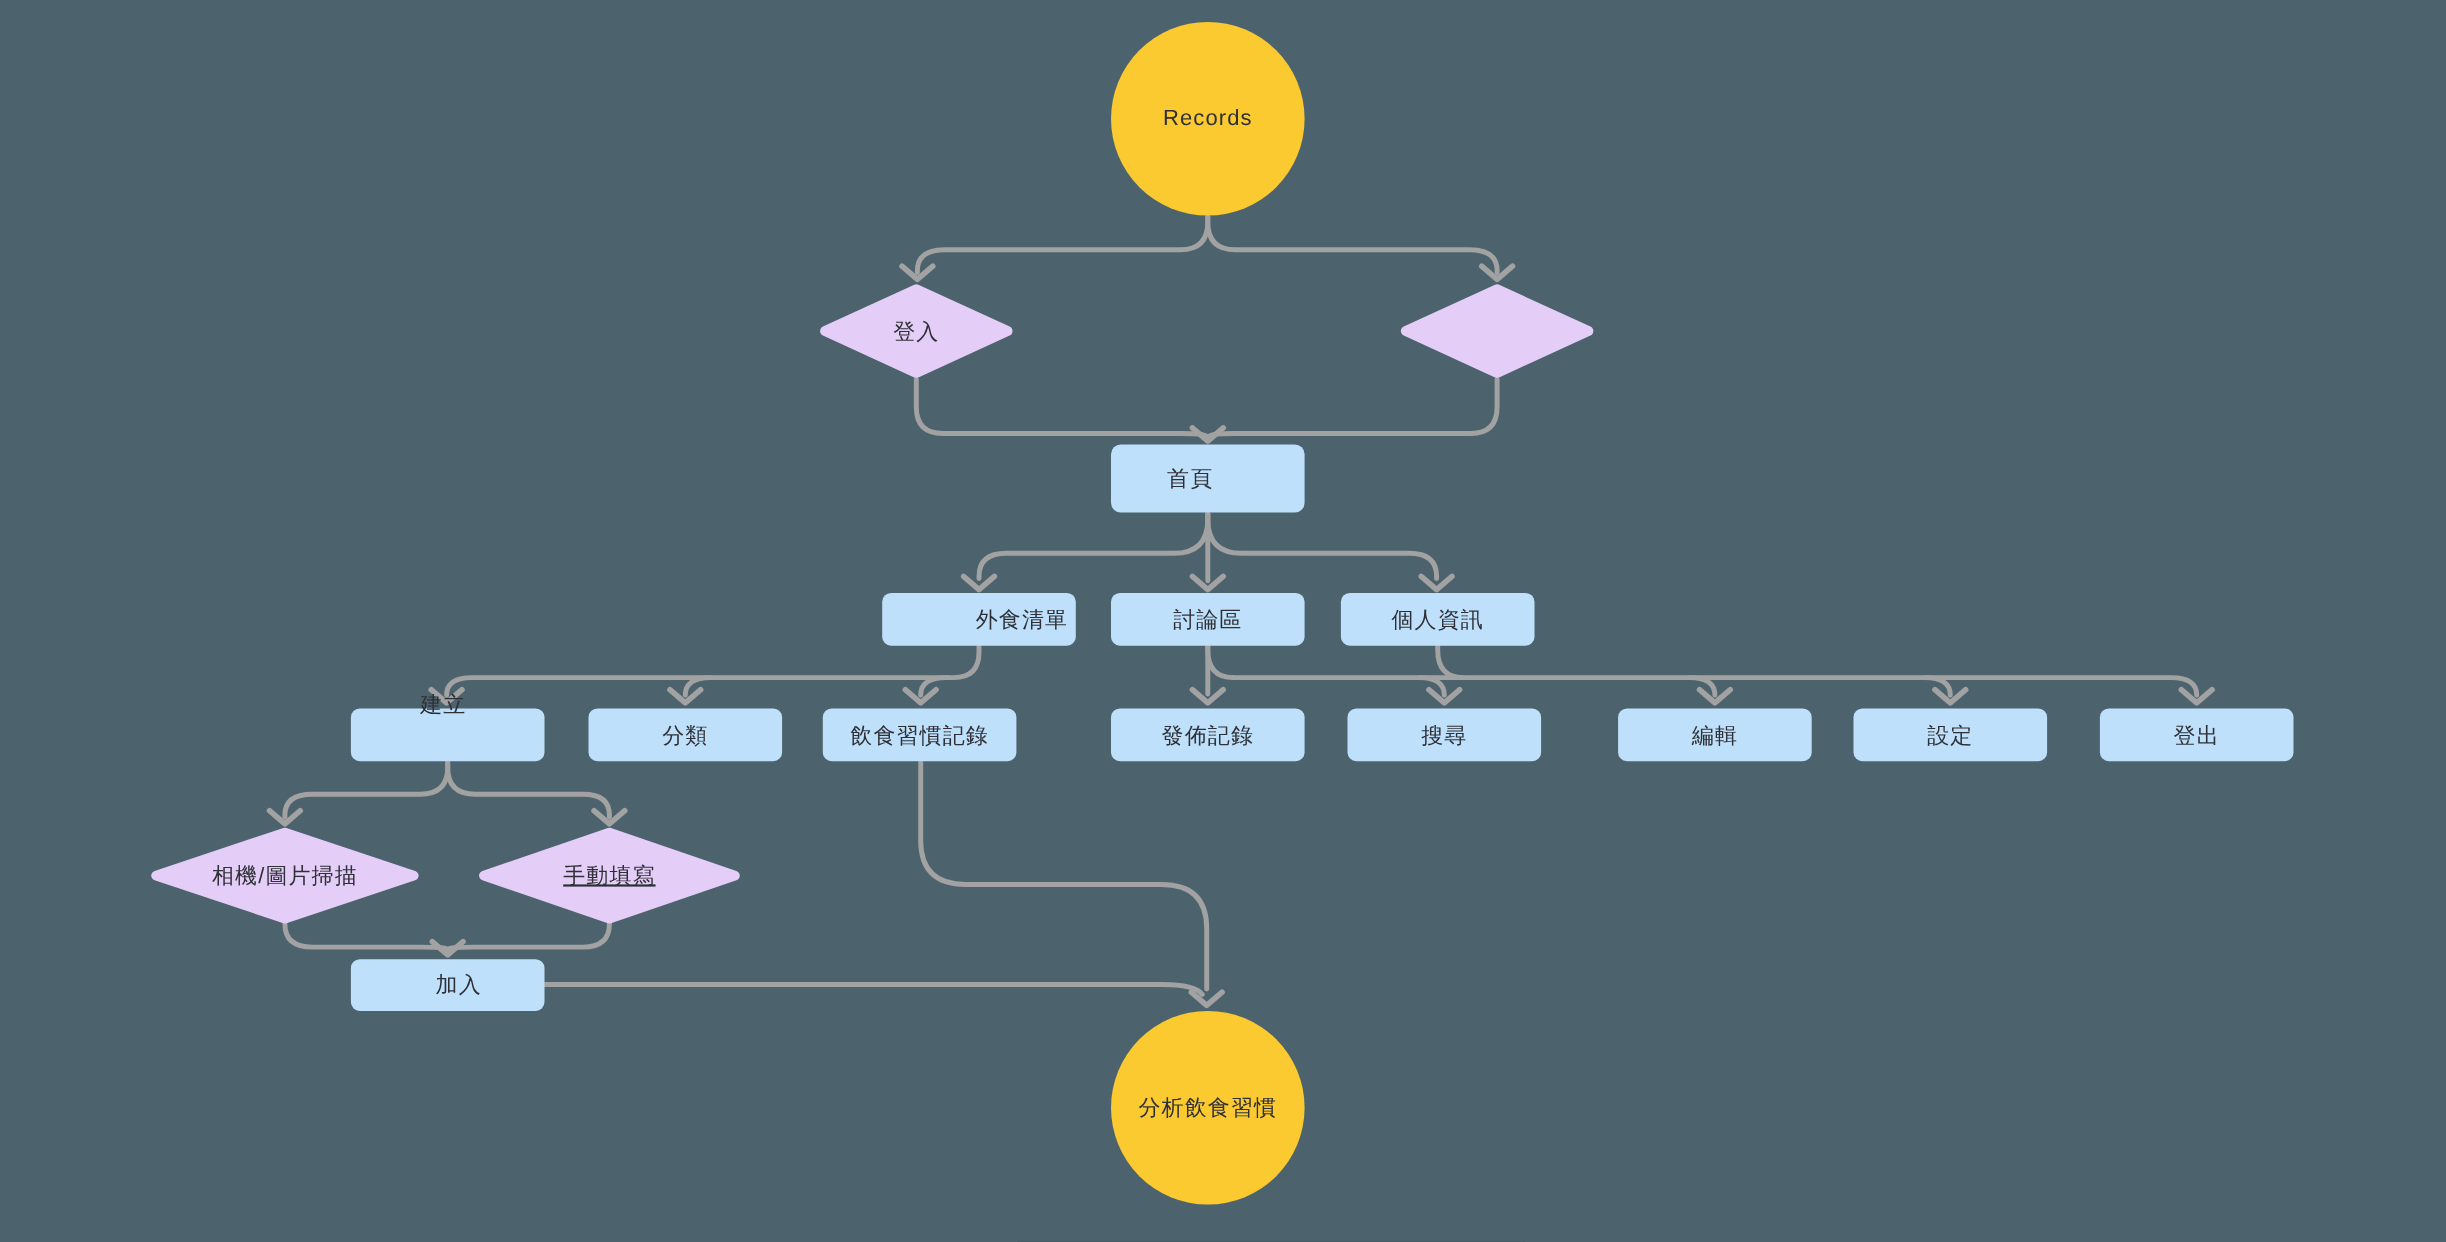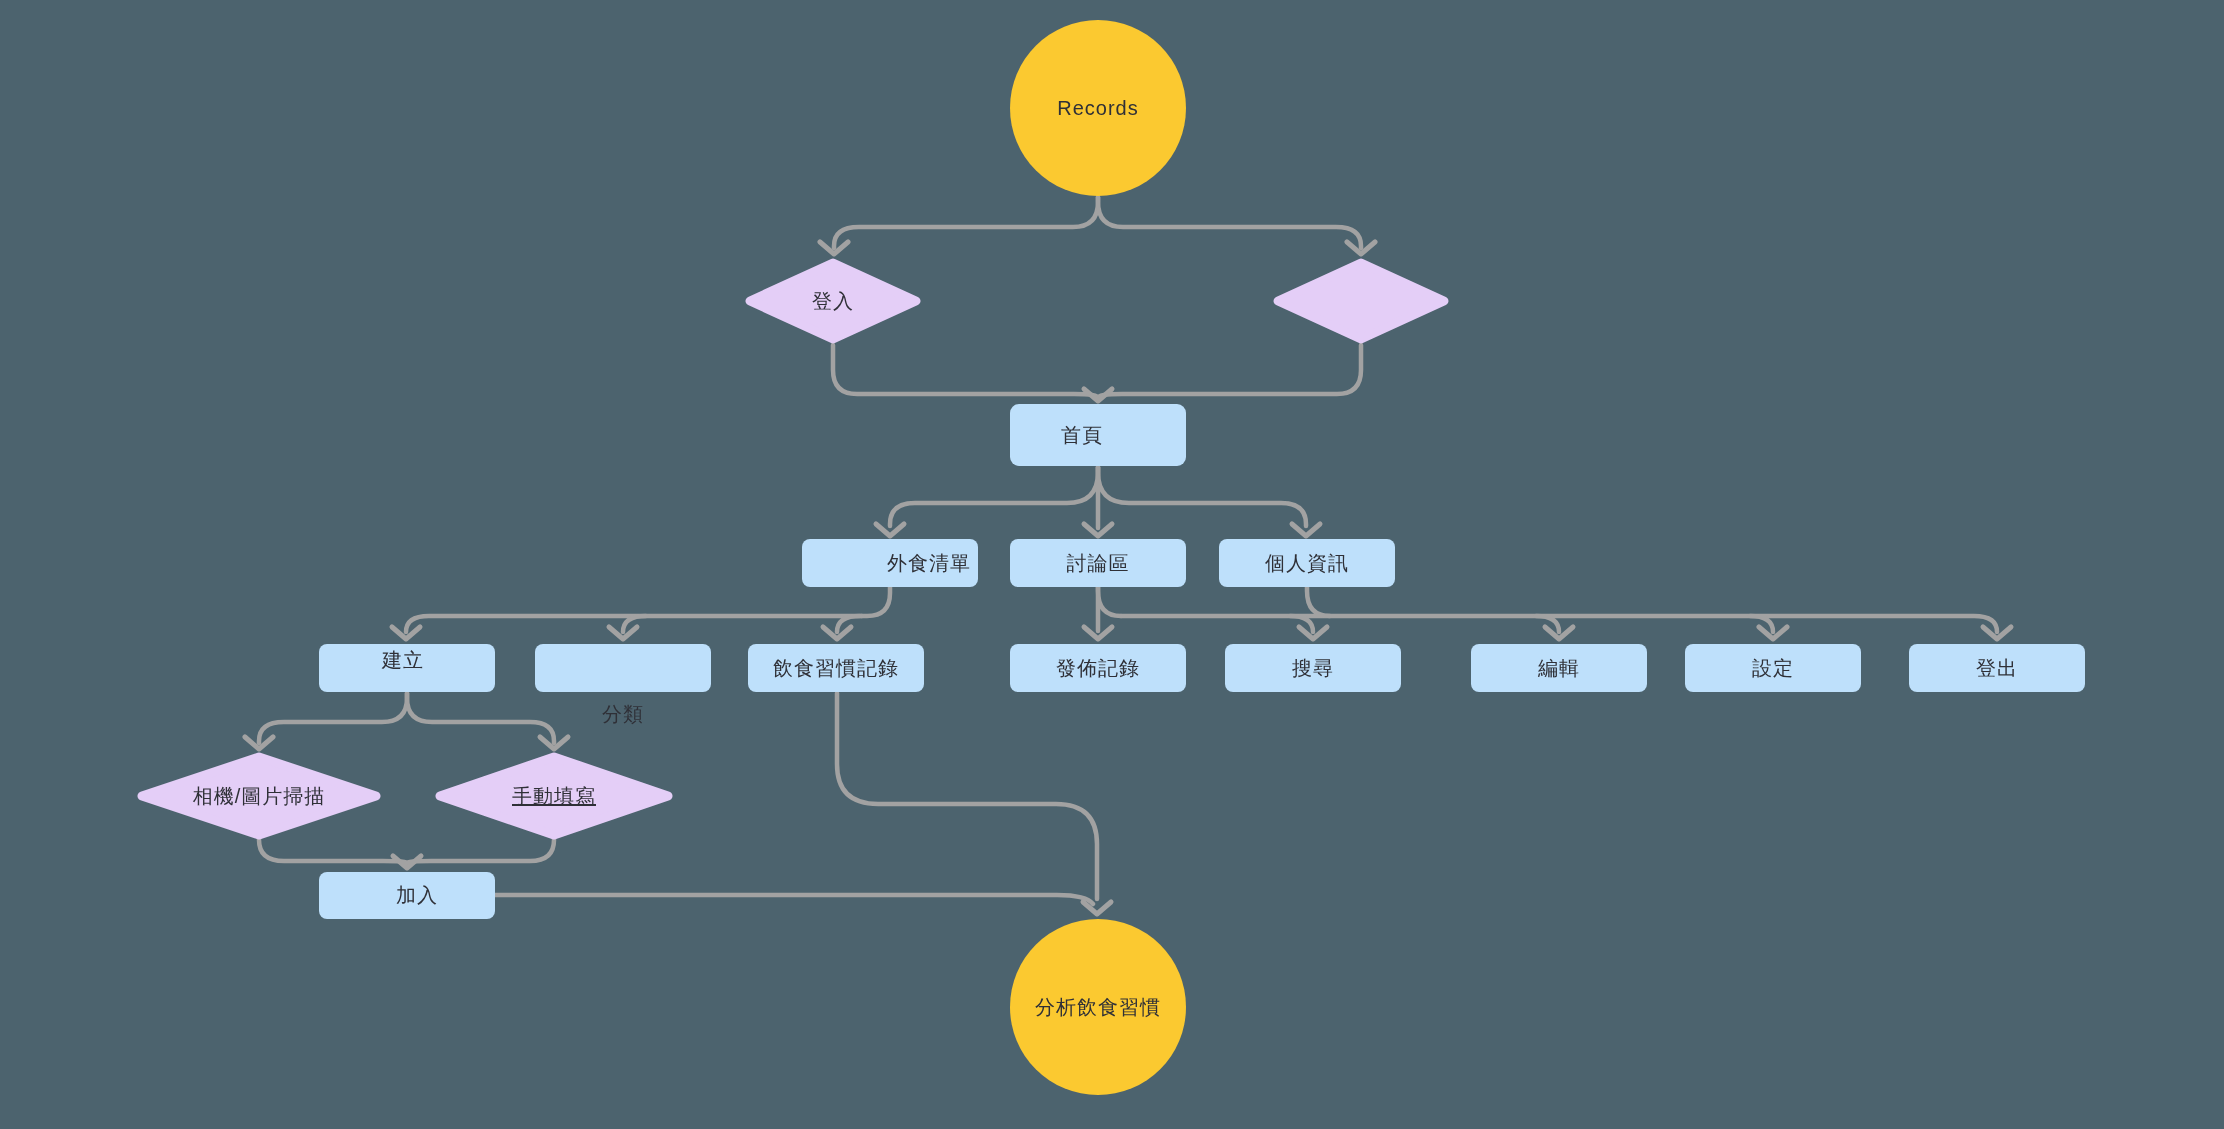--- a/index.html
+++ b/index.html
@@ -121,22 +121,22 @@
       <circle class="circle-node" cx="1098" cy="1007" r="88"></circle>
     </g>
   </svg>
 
   <div class="node-label" style="left:1010px;top:20px;width:176px;height:176px;">Records</div>
   <div class="node-label" style="left:745px;top:258px;width:176px;height:86px;">登入</div>
   <div class="node-label" style="left:1010px;top:404px;width:144px;height:62px;">首頁</div>
   <div class="node-label" style="left:802px;top:539px;width:176px;height:48px;margin-left:39px;">外食清單</div>
   <div class="node-label" style="left:1010px;top:539px;width:176px;height:48px;">討論區</div>
   <div class="node-label" style="left:1219px;top:539px;width:176px;height:48px;">個人資訊</div>
-  <div class="node-label" style="left:319px;top:636px;width:168px;height:48px;">建立</div>
-  <div class="node-label" style="left:535px;top:644px;width:176px;height:48px;margin-top:46px;">分類</div>
+  <div class="node-label" style="left:319px;top:616px;width:168px;height:48px;">建立</div>
+  <div class="node-label" style="left:535px;top:644px;width:176px;height:48px;">分類</div>
   <div class="node-label" style="left:748px;top:644px;width:176px;height:48px;">飲食習慣記錄</div>
   <div class="node-label" style="left:1010px;top:644px;width:176px;height:48px;">發佈記錄</div>
   <div class="node-label" style="left:1225px;top:644px;width:176px;height:48px;">搜尋</div>
   <div class="node-label" style="left:1471px;top:644px;width:176px;height:48px;">編輯</div>
   <div class="node-label" style="left:1685px;top:644px;width:176px;height:48px;">設定</div>
   <div class="node-label" style="left:1909px;top:644px;width:176px;height:48px;">登出</div>
   <div class="node-label" style="left:136px;top:752px;width:246px;height:88px;">相機/圖片掃描</div>
   <div class="node-label" style="left:433px;top:752px;width:242px;height:88px;text-decoration:underline;">手動填寫</div>
   <div class="node-label" style="left:319px;top:872px;width:196px;height:47px;">加入</div>
   <div class="node-label" style="left:1010px;top:919px;width:176px;height:176px;">分析飲食習慣</div>

